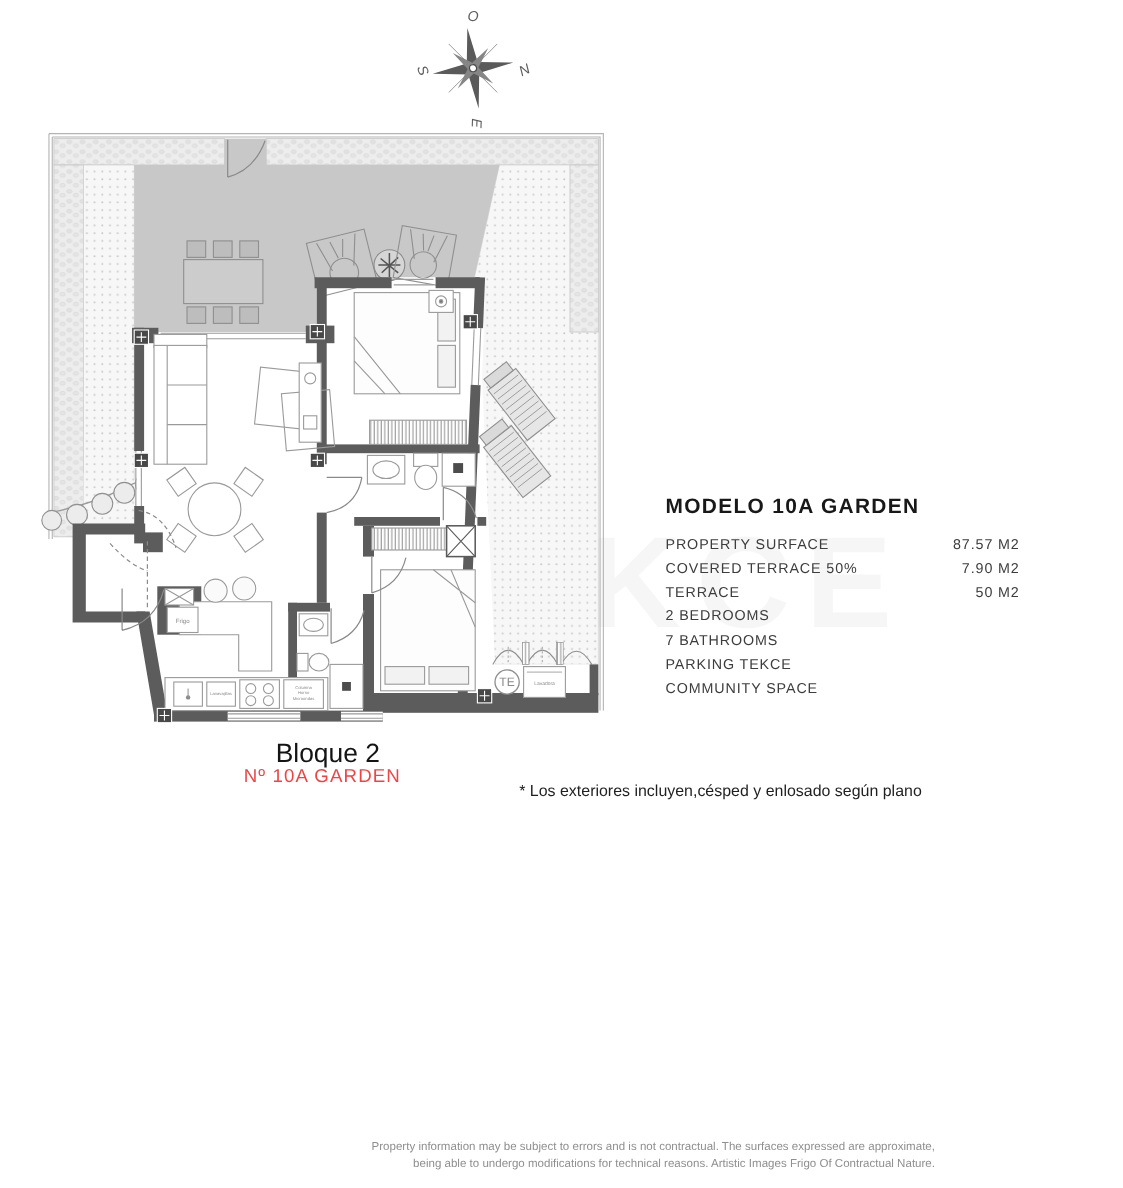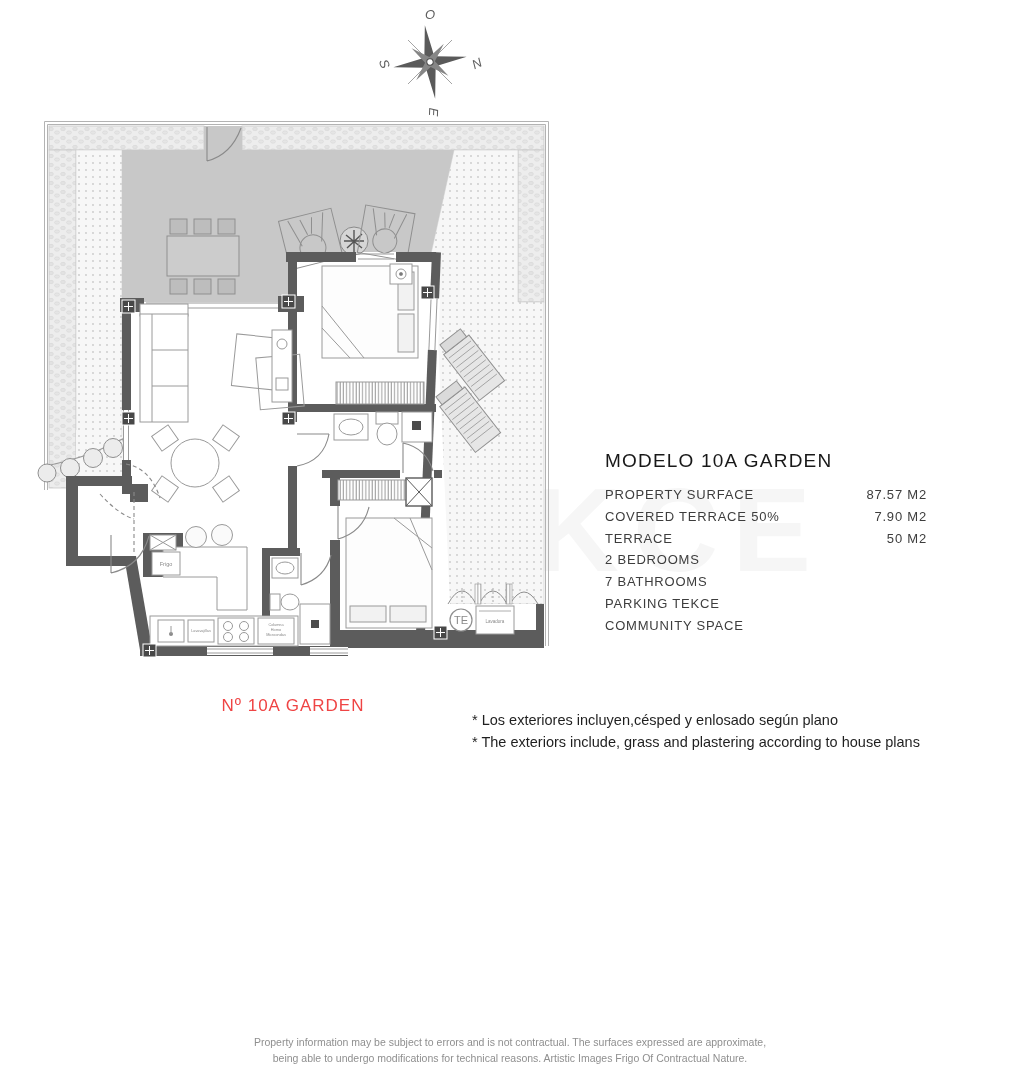--- a/index.html
+++ b/index.html
@@ -3,30 +3,30 @@
 <meta charset="utf-8">
 <style>
   html,body{margin:0;padding:0;background:#fff;}
   .page{position:relative;width:1021px;height:1080px;background:#ffffff;overflow:hidden;
         font-family:"Liberation Sans",sans-serif;}
   svg text{font-family:"Liberation Sans",sans-serif;}
   .plan-svg{position:absolute;left:0;top:0;}
   .watermark{position:absolute;left:355px;top:462px;font-size:118px;font-weight:bold;
              letter-spacing:14px;color:rgba(90,90,90,0.055);user-select:none;}
   .panel{position:absolute;left:605px;top:450px;width:322px;}
-  .panel h2{margin:0 0 12px 0;font-size:19px;font-weight:normal;letter-spacing:1.2px;color:#181818;}
+  .panel h2{margin:0 0 12px 0;font-size:19px;font-weight:bold;letter-spacing:1.2px;color:#181818;}
   .panel .row{display:flex;justify-content:space-between;font-size:13px;letter-spacing:0.8px;
               color:#3d3d3d;line-height:21.8px;}
   .panel .val{text-align:right;white-space:nowrap;margin-left:12px;}
   .block-label{position:absolute;left:198px;top:672px;width:200px;text-align:center;
                font-size:24px;color:#141414;}
   .unit-label{position:absolute;left:143px;top:696px;width:300px;text-align:center;
               font-size:17px;letter-spacing:1px;color:#ef4444;}
   .footnotes{position:absolute;left:472px;top:709px;font-size:14.5px;color:#1f1f1f;line-height:22px;}
-  .disclaimer{position:absolute;left:170px;top:1034px;width:680px;text-align:center;
+  .disclaimer{position:absolute;left:170px;top:1034px;width:680px;text-align:right;
               font-size:10.5px;color:#8f8f8f;line-height:16px;}
 </style>
 </head>
 <body>
 
 <div class="page">
 
   <div class="watermark">TEKCE</div>
 
   <svg class="plan-svg" width="1021" height="1080" viewBox="0 0 1021 1080">
@@ -351,25 +351,25 @@
           <span class="val"></span>
         </div>
 
         <div class="row">
           <span class="lbl">COMMUNITY SPACE</span>
           <span class="val"></span>
         </div>
       </div>
   </div>
 
+  <div class="block-label">Bloque 2</div>
   <div class="unit-label">Nº 10A GARDEN</div>
 
   <div class="footnotes">
     <div>* Los exteriores incluyen,césped y enlosado según plano</div>
-    <div>* The exteriors include, grass and plastering according to house plans</div>
   </div>
 
   <div class="disclaimer">
     <div>Property information may be subject to errors and is not contractual. The surfaces expressed are approximate,</div>
     <div>being able to undergo modifications for technical reasons. Artistic Images Frigo Of Contractual Nature.</div>
   </div>
 
 </div>
 
 </body></html>

